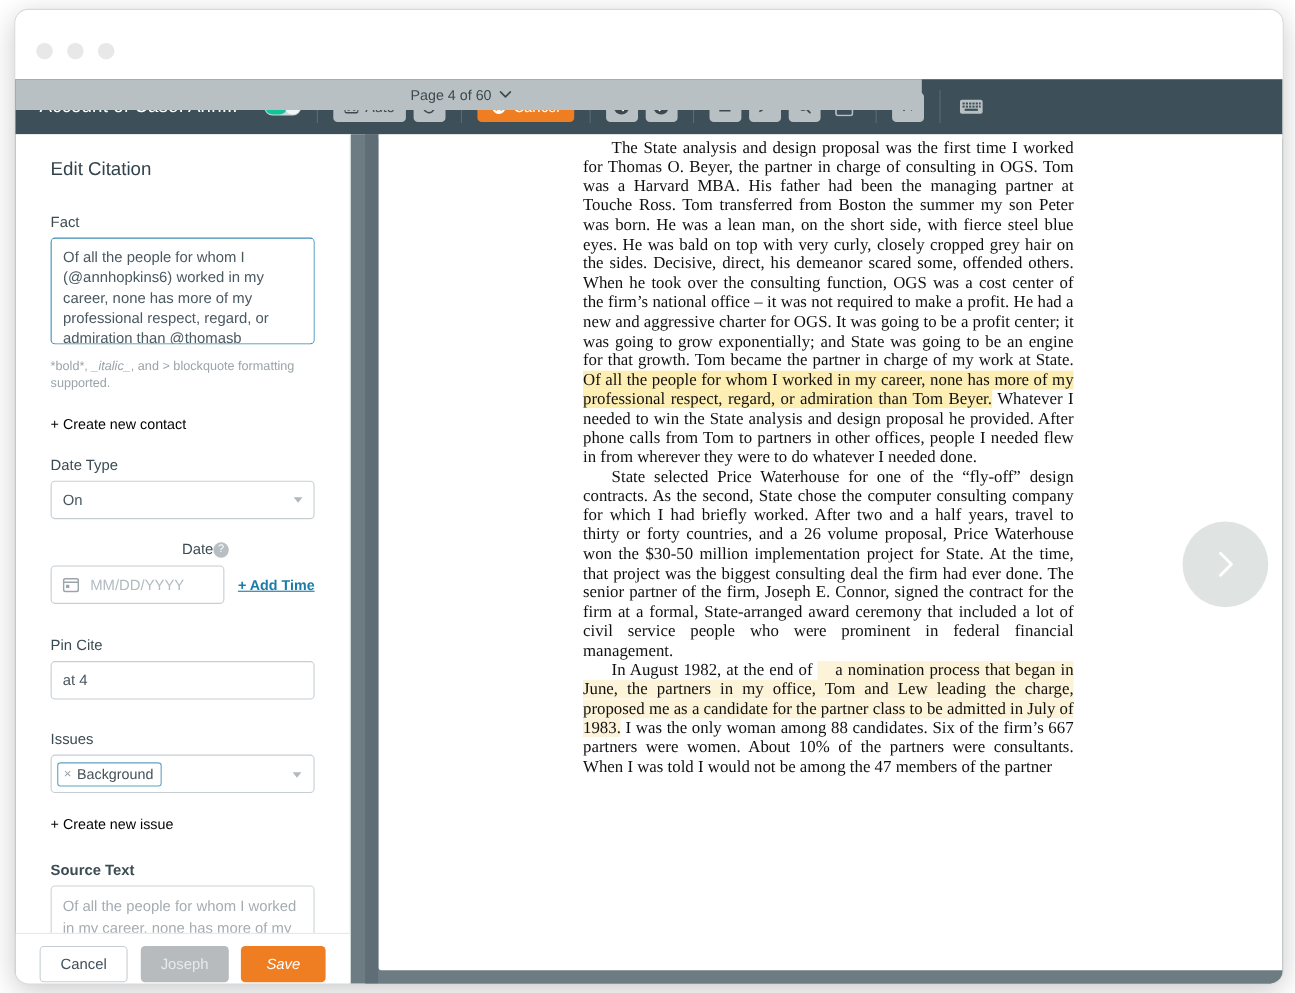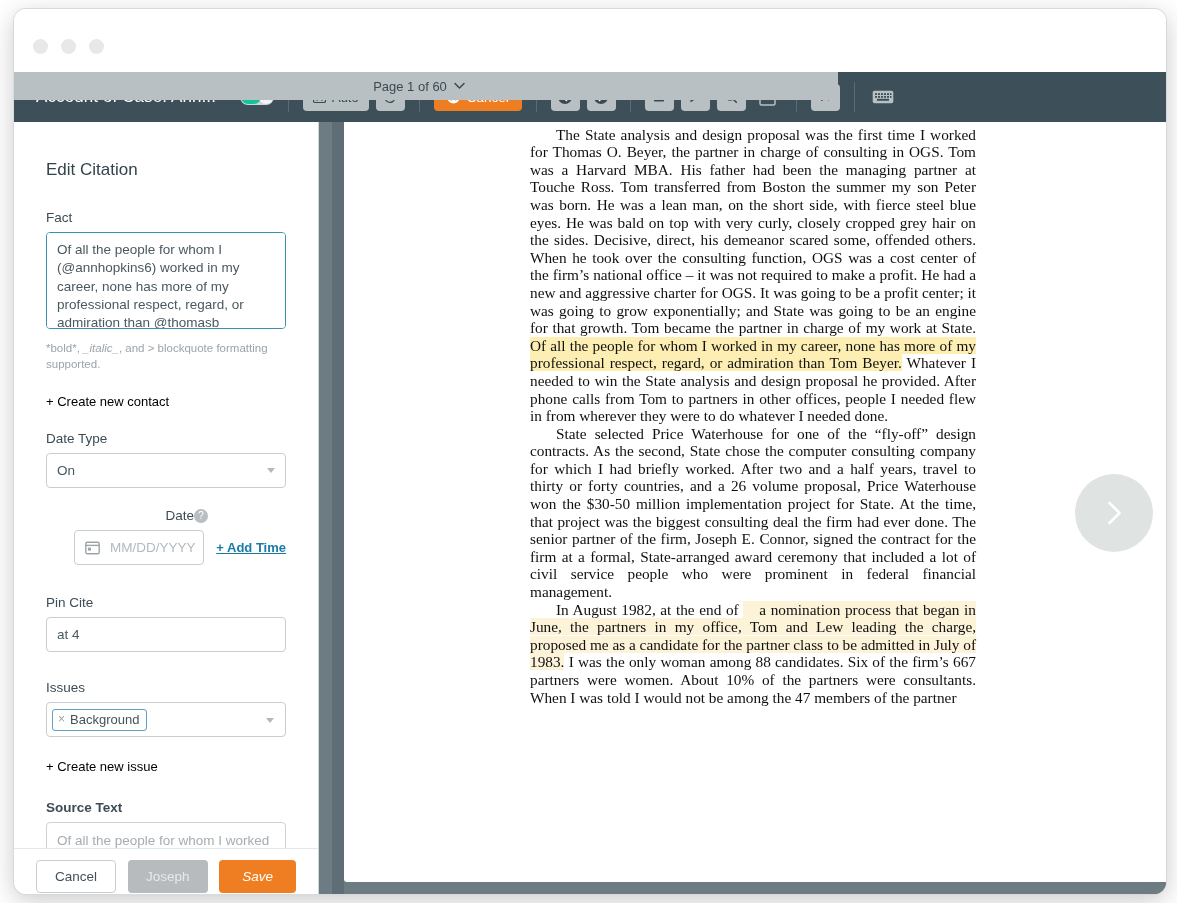--- a/index.html
+++ b/index.html
@@ -78,21 +78,21 @@
   
   .sidebar {
     position: absolute; left: 14px; top: 0;
     width: 304px; height: 781px;
     background: #ffffff;
     border-right: 1px solid #cfd6d8;
     overflow: hidden;
   }
   .side-scroll {
     position: absolute; left: 0; top: 0; right: 0; bottom: 55px;
-    padding: 28px 32px 10px 32px;
+    padding: 12px 32px 10px 32px;
     box-sizing: border-box;
   }
   .panel-title { font-size: 17px; color: #32434b; margin: 10px 0 30px 0; font-weight: 400; }
   .field { margin-bottom: 20px; }
   .flabel { font-size: 13.5px; color: #3c4c54; margin-bottom: 7px; display: block; }
   .flabel-row { display: flex; align-items: center; justify-content: flex-end; }
   .help-ico {
     width: 14px; height: 14px; border-radius: 50%; background: #b7bfc3; color: #fff;
     font-size: 10px; line-height: 14px; text-align: center; display: inline-block;
     margin-right: 78px;
@@ -116,21 +116,21 @@
   .selwrap { position: relative; }
   .caret {
     position: absolute; right: 11px; top: 15px;
     width: 0; height: 0; border-left: 4px solid transparent;
     border-right: 4px solid transparent; border-top: 5px solid #b0b9bd;
   }
   .date-row { display: flex; align-items: center; gap: 12px; }
   .date-inp {
     position: relative; width: 171px; height: 35px;
     border: 1px solid #c6ced2; border-radius: 4px; box-sizing: border-box;
-    display: flex; align-items: center; padding-left: 10px; gap: 10px; margin-left: 28px;
+    display: flex; align-items: center; padding-left: 10px; gap: 10px;
   }
   .cal-ico { width: 15px; height: 15px; flex: none; }
   .date-ph { font-size: 13.5px; color: #b2bbc0; }
   .addtime { color: #1a7ba8; font-size: 13px; white-space: nowrap; font-weight: 600; }
   .tagbox {
     width: 100%; box-sizing: border-box; min-height: 35px;
     border: 1px solid #c6ced2; border-radius: 4px; position: relative;
     display: flex; align-items: center; padding: 4px 24px 4px 5px;
   }
   .tag {
@@ -246,21 +246,21 @@
               <path d="M4.2 4.2 L8.8 8.8 M8.8 4.2 L4.2 8.8" stroke="#ee7e21" stroke-width="1.6" stroke-linecap="round"></path>
             </svg>
         </span>
         <span>Cancel</span>
       </button>
 
       <div class="tb-sep"></div>
 
       <div class="tb-group">
         <button class="tb-btn page">
-          <span>Page 1 of 60</span>
+          <span>Page 4 of 60</span>
           <span class="tb-ico">
             <svg width="11" height="8" viewBox="0 0 11 8">
                 <path d="M1 1.5 L5.5 6 L10 1.5" fill="none" stroke="#3b4a52" stroke-width="1.5" stroke-linecap="round" stroke-linejoin="round"></path>
               </svg>
           </span>
         </button>
         <button class="tb-btn sq">
           <span class="tb-ico">
             <svg width="16" height="16" viewBox="0 0 16 16">
                 <circle cx="8" cy="8" r="7" fill="#3b4a52"></circle>

